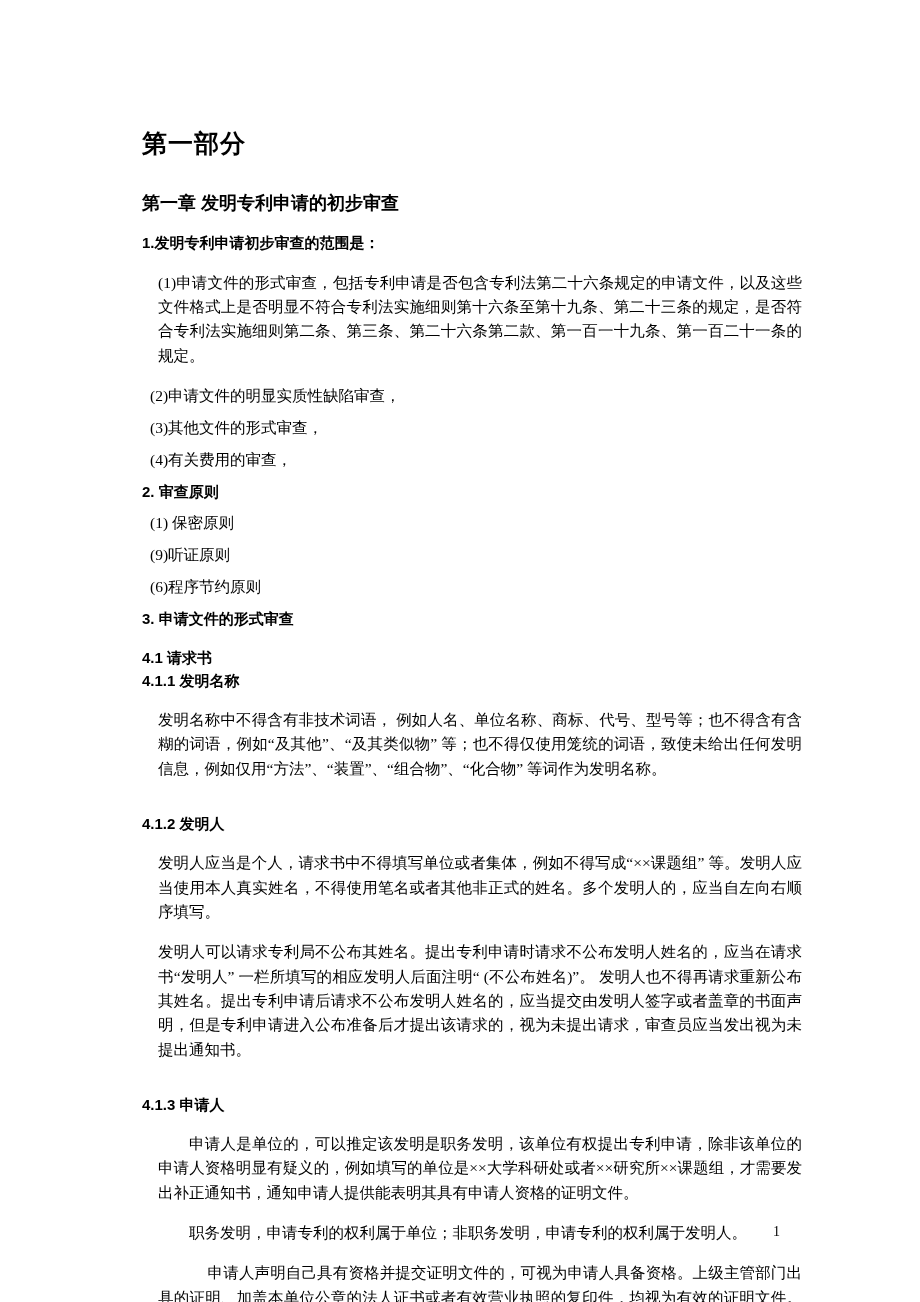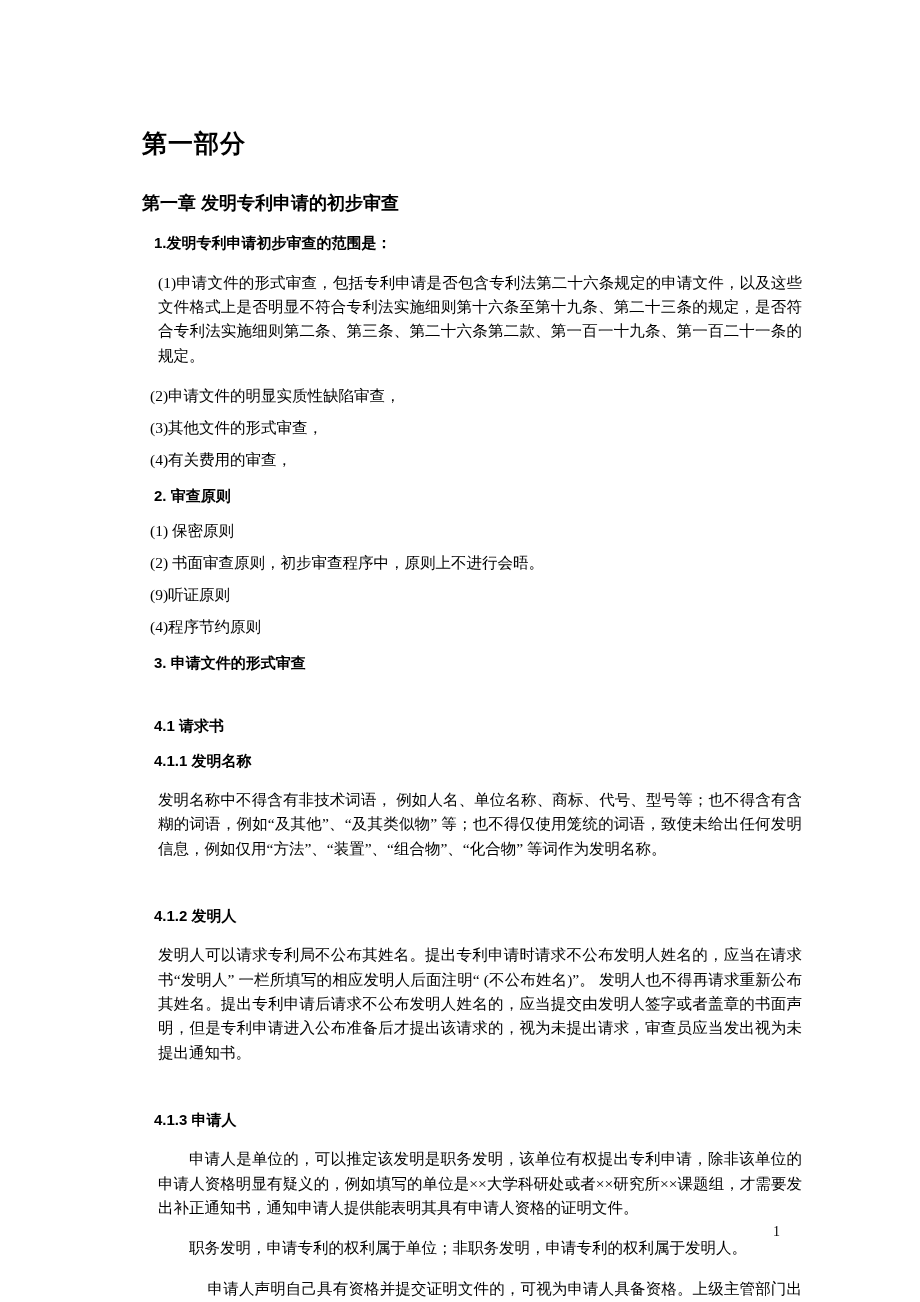--- a/index.html
+++ b/index.html
@@ -35,21 +35,21 @@
     font-size: 18px;
     font-weight: bold;
     margin: 0 0 16px 0;
     line-height: 1.3;
   }
   .bold-line {
     font-family: "Liberation Sans", "DejaVu Sans", sans-serif;
     font-size: 15px;
     font-weight: bold;
     line-height: 1.55;
-    margin: 12px;
+    margin: 0;
   }
   .body-line {
     font-size: 15.5px;
     line-height: 1.55;
     margin: 8px;
     text-align: justify;
     text-justify: inter-ideograph;
   }
   .body-para {
     font-size: 15.5px;
@@ -79,35 +79,35 @@
   <h2 class="chapter-title">第一章   发明专利申请的初步审查</h2>
 
   <p class="bold-line">1.发明专利申请初步审查的范围是：</p>
   <p class="body-para">(1)申请文件的形式审查，包括专利申请是否包含专利法第二十六条规定的申请文件，以及这些文件格式上是否明显不符合专利法实施细则第十六条至第十九条、第二十三条的规定，是否符合专利法实施细则第二条、第三条、第二十六条第二款、第一百一十九条、第一百二十一条的规定。</p>
   <p class="body-line">(2)申请文件的明显实质性缺陷审查，</p>
   <p class="body-line">(3)其他文件的形式审查，</p>
   <p class="body-line">(4)有关费用的审查，</p>
 
   <p class="bold-line">2. 审查原则</p>
   <p class="body-line">(1)  保密原则</p>
-  <p class="body-line">(2)  书面审查原则，初步审查程序中，原则上不进行会晤。</p>
   <p class="body-line">(9)听证原则</p>
-  <p class="body-line">(4)程序节约原则</p>
+  <p class="body-line">(6)程序节约原则</p>
 
   <p class="bold-line">3. 申请文件的形式审查</p>
 
   <div class="gap-md"></div>
 
   <p class="bold-line">4.1 请求书</p>
   <p class="bold-line">4.1.1 发明名称</p>
   <p class="body-para">发明名称中不得含有非技术词语，  例如人名、单位名称、商标、代号、型号等；也不得含有含糊的词语，例如“及其他”、“及其类似物”  等；也不得仅使用笼统的词语，致使未给出任何发明信息，例如仅用“方法”、“装置”、“组合物”、“化合物”  等词作为发明名称。</p>
 
   <div class="gap-md"></div>
 
   <p class="bold-line">4.1.2 发明人</p>
+  <p class="body-para">发明人应当是个人，请求书中不得填写单位或者集体，例如不得写成“××课题组”  等。发明人应当使用本人真实姓名，不得使用笔名或者其他非正式的姓名。多个发明人的，应当自左向右顺序填写。</p>
   <p class="body-para">发明人可以请求专利局不公布其姓名。提出专利申请时请求不公布发明人姓名的，应当在请求书“发明人”  一栏所填写的相应发明人后面注明“ (不公布姓名)”。  发明人也不得再请求重新公布其姓名。提出专利申请后请求不公布发明人姓名的，应当提交由发明人签字或者盖章的书面声明，但是专利申请进入公布准备后才提出该请求的，视为未提出请求，审查员应当发出视为未提出通知书。</p>
 
   <div class="gap-md"></div>
 
   <p class="bold-line">4.1.3 申请人</p>
   <p class="body-para indent-1">申请人是单位的，可以推定该发明是职务发明，该单位有权提出专利申请，除非该单位的申请人资格明显有疑义的，例如填写的单位是××大学科研处或者××研究所××课题组，才需要发出补正通知书，通知申请人提供能表明其具有申请人资格的证明文件。</p>
   <p class="body-para indent-1">职务发明，申请专利的权利属于单位；非职务发明，申请专利的权利属于发明人。</p>
   <p class="body-para indent-2">申请人声明自己具有资格并提交证明文件的，可视为申请人具备资格。上级主管部门出具的证明、加盖本单位公章的法人证书或者有效营业执照的复印件，均视为有效的证明文件。填写的申请人不具备申请人资格，需要更换申请人的，应当由更换后的申请人办理补正</p>
 
   <div class="page-number">1</div>

